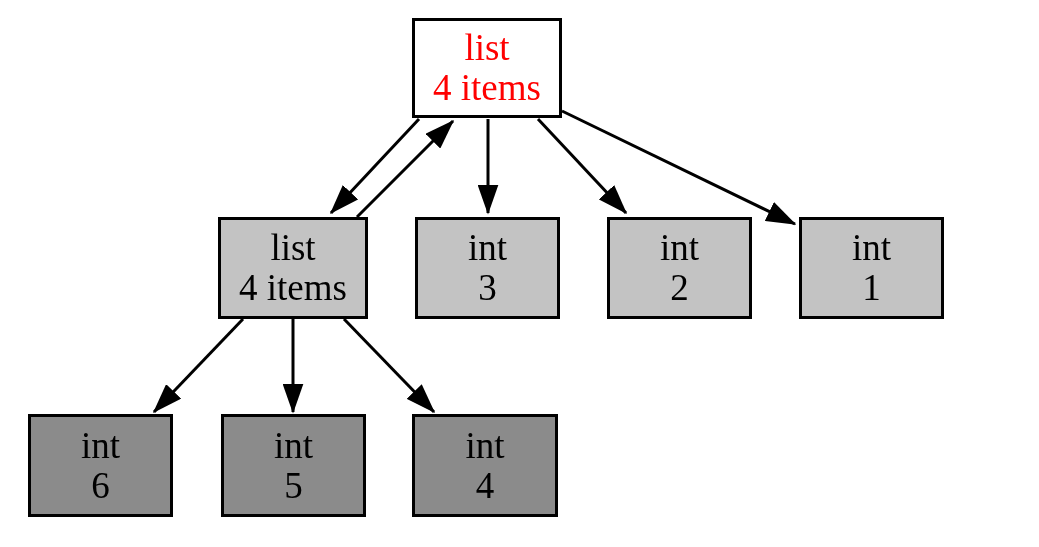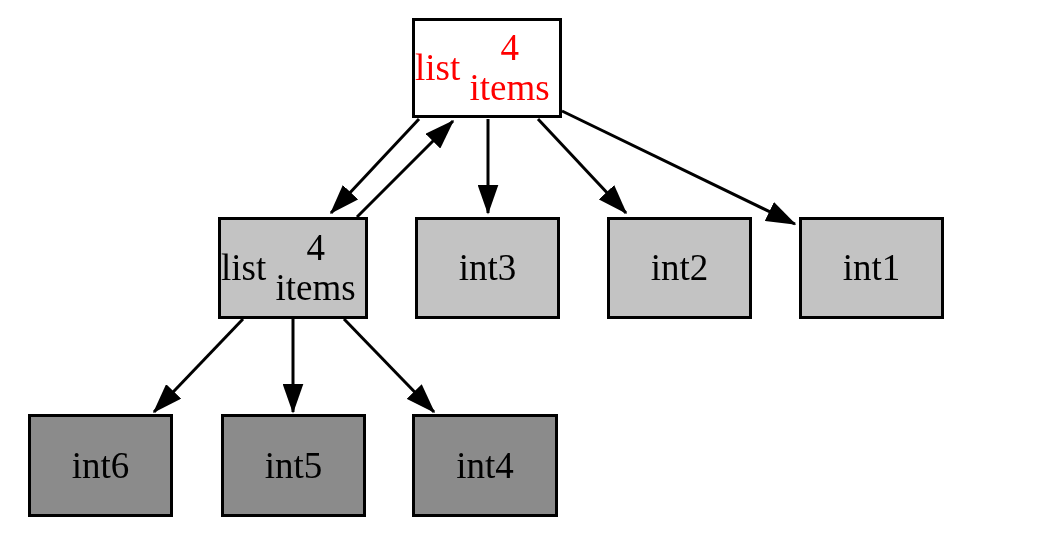--- a/index.html
+++ b/index.html
@@ -18,21 +18,21 @@
   }
   svg.edges line {
     stroke: #000000;
     stroke-width: 3;
   }
   .node {
     position: absolute;
     box-sizing: border-box;
     border: 3px solid #000000;
     display: flex;
-    flex-direction: row;
+    flex-direction: column;
     align-items: center;
     justify-content: center;
     text-align: center;
     font-size: 37px;
     line-height: 40px;
     color: #000000;
     user-select: none;
   }
   .node.fill-white { background: #ffffff; }
   .node.fill-light { background: #c3c3c3; }

